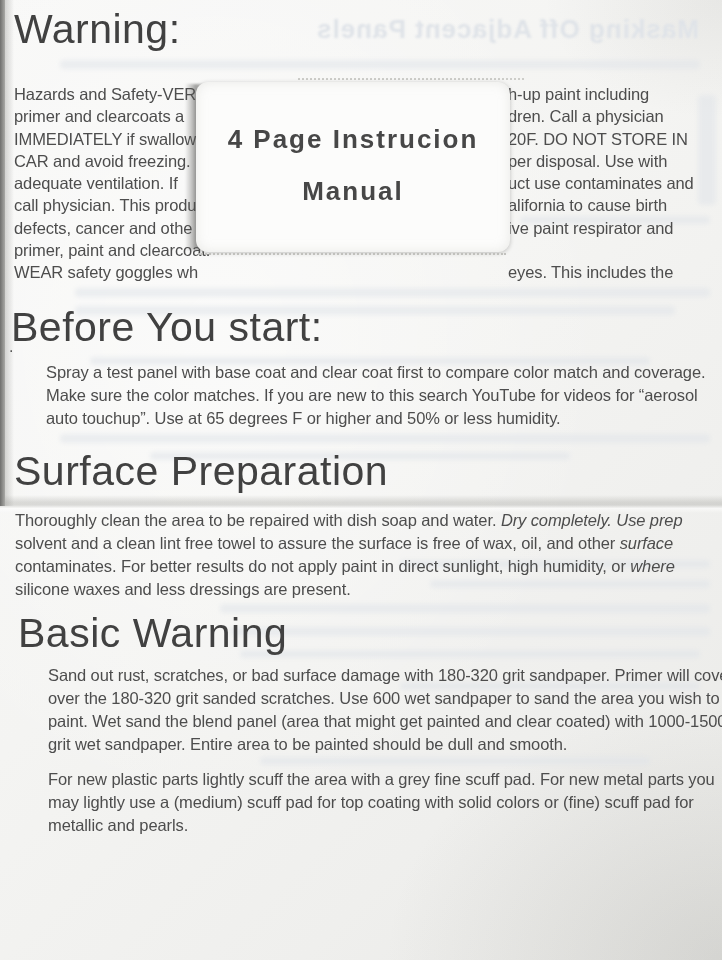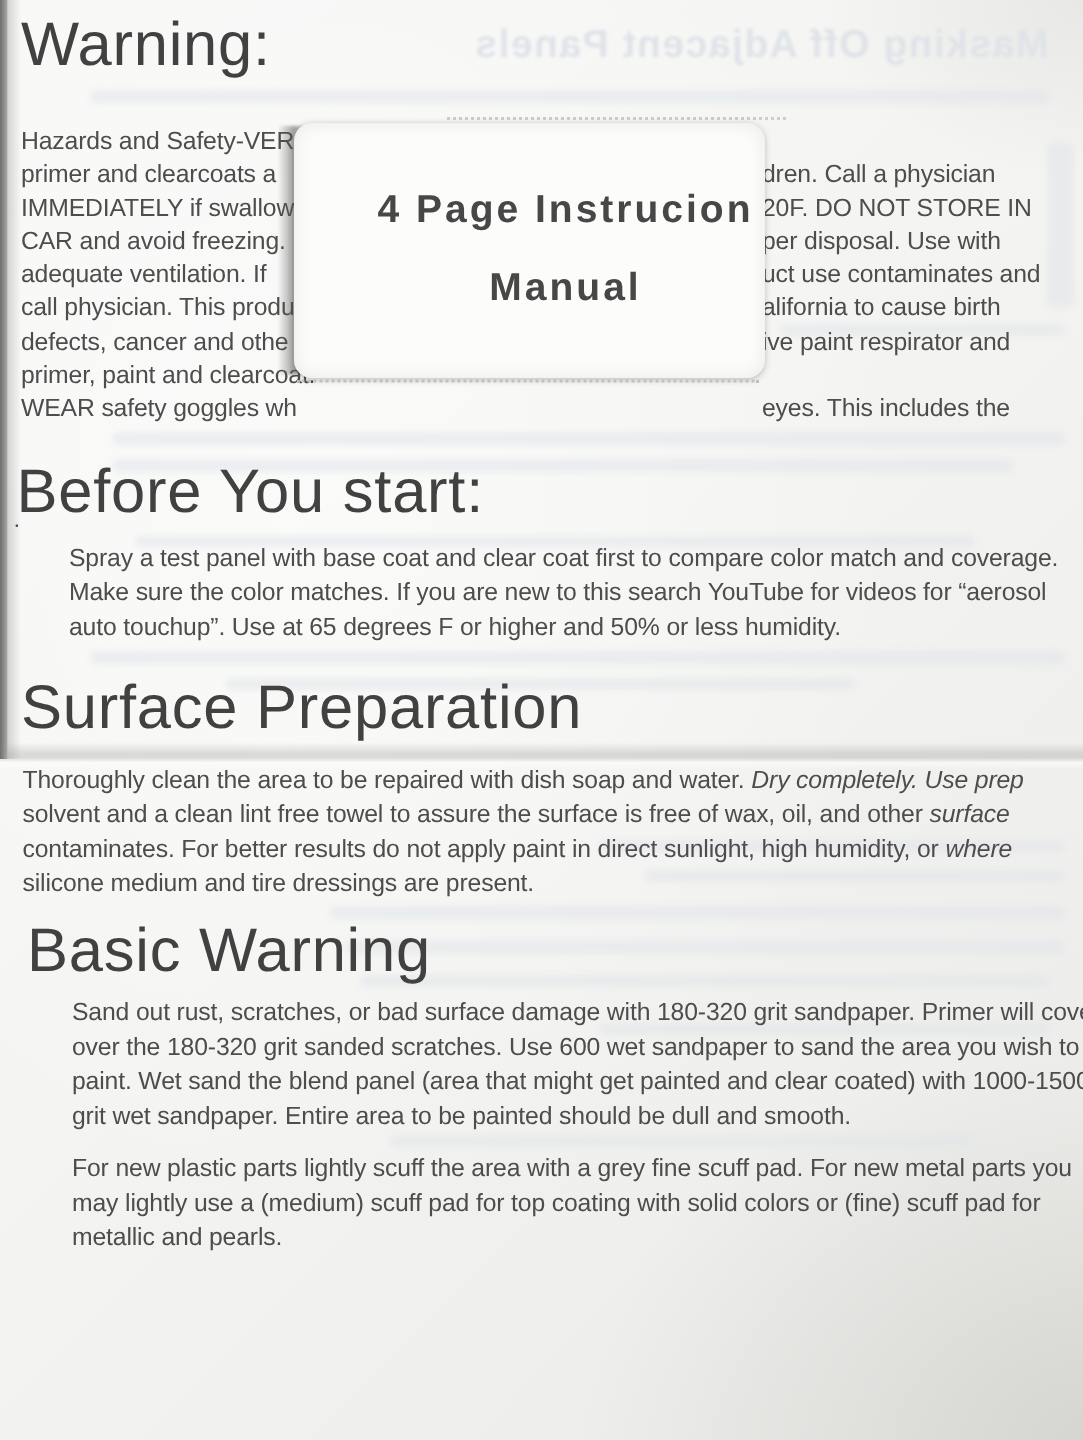--- a/index.html
+++ b/index.html
@@ -47,21 +47,21 @@
     background:linear-gradient(to right,rgba(90,90,88,0),rgba(90,90,88,.55) 55%,rgba(90,90,88,.15));
     filter:blur(1px);}
   .sticker-liner-top{position:absolute;left:118px;top:4px;width:226px;height:0;
     border-top:2px dotted #c9c9c5;opacity:.9;}
   .sticker-liner-bottom{position:absolute;left:18px;top:179px;width:308px;height:0;
     border-top:2px dotted #bdbdb9;opacity:.9;}
   .sticker-label{position:absolute;left:16px;top:8px;width:314px;height:170px;
     background:#fcfcfb;border-radius:12px;
     box-shadow:0 1px 4px rgba(60,60,58,.30), inset 0 0 12px rgba(200,200,196,.35);}
   .sticker-text{position:absolute;width:100%;text-align:center;
-    font-weight:700;font-size:26px;color:#474747;letter-spacing:2px;white-space:nowrap;padding-left:24px;}
+    font-weight:700;font-size:26px;color:#474747;letter-spacing:2px;white-space:nowrap;}
   .st1{top:42px;} .st2{top:94px;}
 </style>
 </head>
 <body>
 
 <div class="page">
 
   <div class="topright-shade"></div>
   <div class="corner-shade"></div>
   <div class="ghost-heading">Masking Off Adjacent Panels</div>
@@ -78,21 +78,21 @@
   <div class="smudge" style="left:430px;top:580px;width:280px;height:8px"></div>
   <div class="smudge" style="left:220px;top:604px;width:490px;height:9px"></div>
   <div class="smudge" style="left:230px;top:627px;width:480px;height:9px"></div>
   <div class="smudge" style="left:240px;top:650px;width:460px;height:8px"></div>
   <div class="smudge" style="left:400px;top:682px;width:300px;height:8px"></div>
   <div class="smudge" style="left:260px;top:757px;width:390px;height:8px"></div>
 
   <div class="h1" style="left:14px;top:6px">Warning:</div>
 
   <div class="warn-para">
-    <div class="wline"><span class="wl">Hazards and Safety-VER</span></div>
+    <div class="wline"><span class="wl">Hazards and Safety-VER</span><span class="wr">h-up paint including</span></div>
     <div class="wline"><span class="wl">primer and clearcoats a</span><span class="wr">dren. Call a physician</span></div>
     <div class="wline"><span class="wl">IMMEDIATELY if swallow</span><span class="wr">20F. DO NOT STORE IN</span></div>
     <div class="wline"><span class="wl">CAR and avoid freezing.</span><span class="wr">per disposal. Use with</span></div>
     <div class="wline"><span class="wl">adequate ventilation. If</span><span class="wr">uct use contaminates and</span></div>
     <div class="wline"><span class="wl">call physician. This produ</span><span class="wr">alifornia to cause birth</span></div>
     <div class="wline"><span class="wl">defects, cancer and othe</span><span class="wr">ive paint respirator and</span></div>
     <div class="wline"><span class="wl">primer, paint and clearcoat.</span><span class="wr"></span></div>
     <div class="wline"><span class="wl">WEAR safety goggles wh</span><span class="wr">eyes. This includes the</span></div>
   </div>
 
@@ -114,21 +114,21 @@
 
   <div class="h1" style="left:14px;top:448px">Surface Preparation</div>
   <div class="seam"></div>
   <div class="left-edge"></div>
   <div class="left-edge-soft"></div>
 
   <div class="sp-para">
     <div class="sp-line"><span>Thoroughly clean the area to be repaired with dish soap and water.  </span><span class="ital">Dry completely. Use prep</span></div>
     <div class="sp-line"><span>solvent and a clean lint free towel to assure the surface is free of wax, oil, and other </span><span class="ital">surface</span></div>
     <div class="sp-line"><span>contaminates. For better results do not apply paint in direct sunlight, high humidity, or </span><span class="ital">where</span></div>
-    <div class="sp-line"><span>silicone medium and tire dressings are present.</span><span class="ital"></span></div>
+    <div class="sp-line"><span>silicone waxes and less dressings are present.</span><span class="ital"></span></div>
   </div>
 
   <div class="h1" style="left:18px;top:610px">Basic Warning</div>
   <div class="para" style="left:16px;top:664px;width:706px">Sand out rust, scratches, or bad surface damage with 180-320 grit sandpaper. Primer will cover
 over the 180-320 grit sanded scratches. Use 600 wet sandpaper to sand the area you wish to
 paint. Wet sand the blend panel (area that might get painted and clear coated) with 1000-1500
 grit wet sandpaper. Entire area to be painted should be dull and smooth.</div>
   <div class="para" style="left:16px;top:768px;width:706px">For new plastic parts lightly scuff the area with a grey fine scuff pad. For new metal parts you
 may lightly use a (medium) scuff pad for top coating with solid colors or (fine) scuff pad for
 metallic and pearls.</div>

